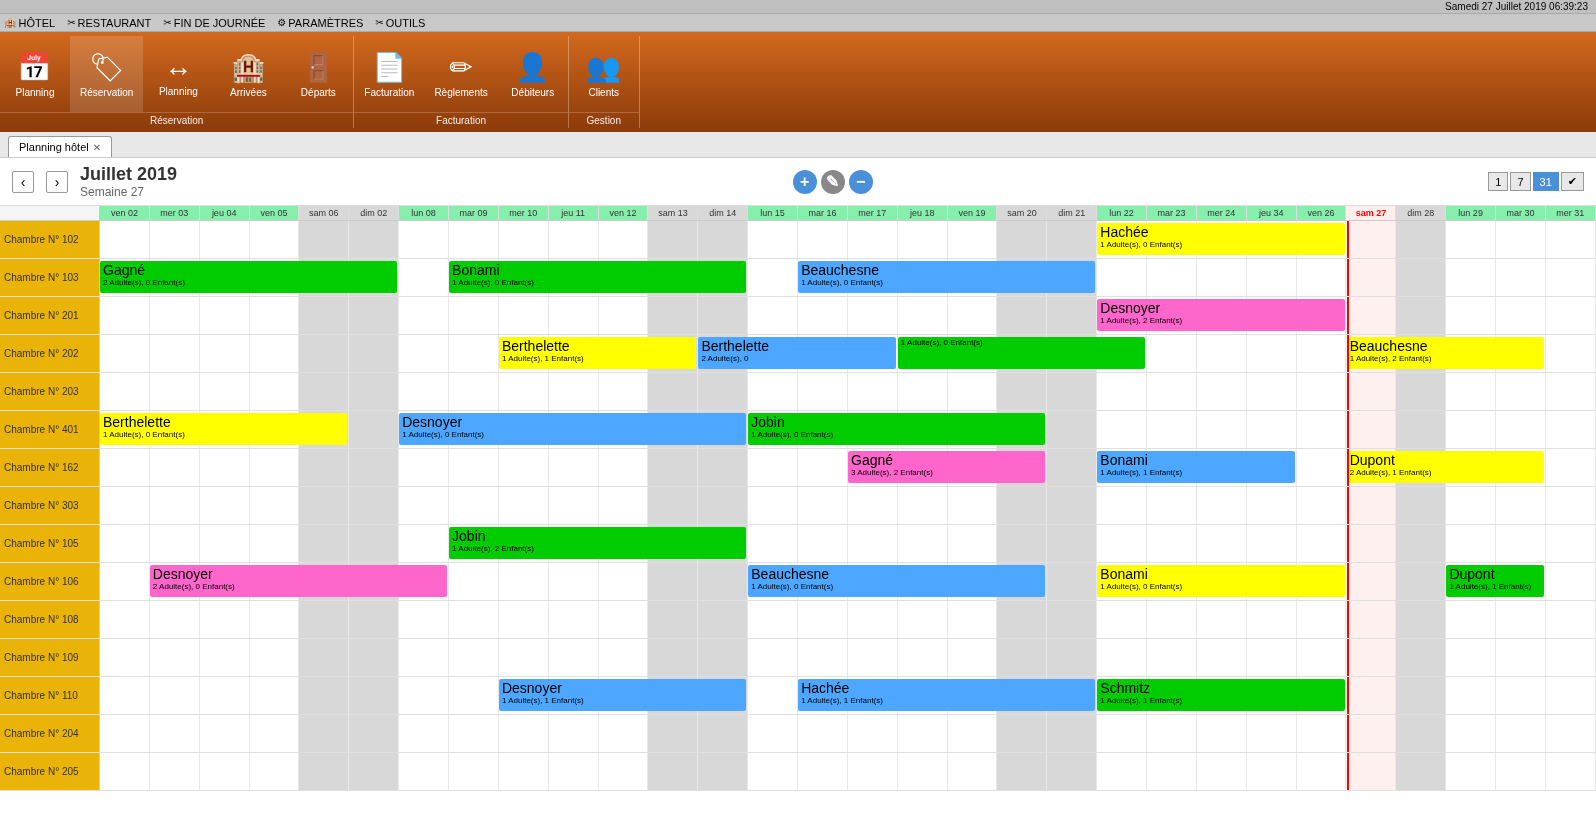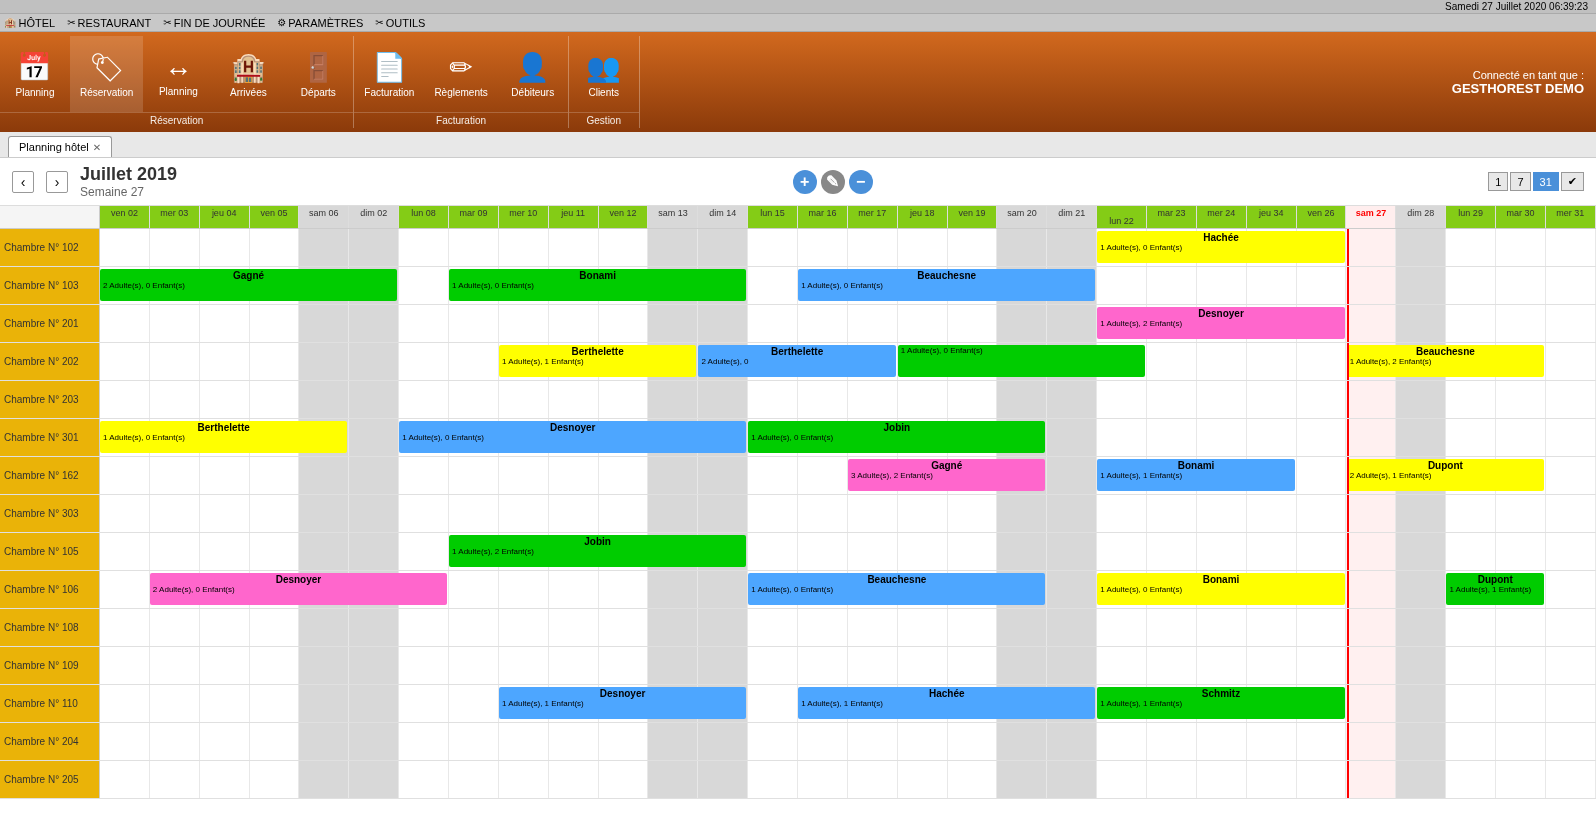--- a/index.html
+++ b/index.html
@@ -188,21 +188,21 @@
       background: #f5f5f5;
     }
 
     .day-col-header {
       flex: 1;
       text-align: center;
       font-size: 9px;
       border-right: 1px solid #ddd;
       padding: 2px 1px;
       color: #333;
-      background: #84cc16;
+      background: #86efac;
       min-width: 42px;
     }
 
     .day-col-header.weekend { background: #d8d8d8; }
     .day-col-header.today { background: #ffeeee; color: red; font-weight: bold; }
 
     
     .room-row {
       display: flex;
       border-bottom: 1px solid #e0e0e0;
@@ -243,21 +243,21 @@
       top: 2px;
       height: 32px;
       border-radius: 2px;
       padding: 1px 3px;
       font-size: 9px;
       font-weight: bold;
       overflow: hidden;
       cursor: pointer;
       z-index: 5;
     }
-    .res-block .res-name { font-size: 10px; font-weight: bold; text-align: center; }
+    .res-block .res-name { font-size: 14px; font-weight: normal; }
     .res-block .res-info { font-size: 8px; font-weight: normal; }
 
     .res-green { background: #00cc00; color: #000; }
     .res-blue { background: #4da6ff; color: #000; }
     .res-yellow { background: #ffff00; color: #000; }
     .res-pink { background: #ff66cc; color: #000; }
 
     
     .today-line {
       position: absolute;
@@ -283,21 +283,21 @@
       color: rgba(255,255,255,0.9);
       font-size: 10px;
       padding: 2px 0;
       border-top: 1px solid rgba(255,255,255,0.2);
     }
   </style>
 </head>
 <body>
 
 <div id="topbar">
-  <span>Samedi 27 Juillet 2020 06:39:23</span>
+  <span>Samedi 27 Juillet 2019 06:39:23</span>
 </div>
 
 <div style="background:#c8c8c8; display:flex; align-items:center; height:18px; font-size:11px; border-bottom:1px solid #aaa; padding: 0 4px; gap:12px;">
   <span style="display:flex;align-items:center;gap:2px;cursor:pointer;">
     <span style="font-size:10px;">🏨</span>
     <span>HÔTEL</span>
   </span>
   <span style="display:flex;align-items:center;gap:2px;cursor:pointer;">
     <span style="font-size:10px;">✂</span>
     <span>RESTAURANT</span>
@@ -365,26 +365,20 @@
   <div class="toolbar-section">
     <div class="toolbar-section-items">
       <div class="toolbar-item">
         <div class="icon">👥</div>
         <div class="label">Clients</div>
       </div>
     </div>
     <div class="toolbar-section-name">Gestion</div>
   </div>
 
-  <div id="toolbar-right">
-    <div>
-      <div style="font-size:11px;">Connecté en tant que :</div>
-      <div style="font-size:13px; font-weight:bold;">GESTHOREST DEMO</div>
-    </div>
-  </div>
 </div>
 
 <div id="tabbar">
   <div class="tab active">
     <span>Planning hôtel</span>
     <span class="tab-close">✕</span>
   </div>
 </div>
 
 <div id="planning-header">
@@ -468,21 +462,21 @@
         <div class="day-col-header">
           <span style="display:block;font-size:9px;">ven 19</span>
         </div>
         <div class="day-col-header weekend">
           <span style="display:block;font-size:9px;">sam 20</span>
         </div>
         <div class="day-col-header weekend">
           <span style="display:block;font-size:9px;">dim 21</span>
         </div>
         <div class="day-col-header">
-          <span style="display:block;font-size:9px;margin-top:8px;">lun 22</span>
+          <span style="display:block;font-size:9px;">lun 22</span>
         </div>
         <div class="day-col-header">
           <span style="display:block;font-size:9px;">mar 23</span>
         </div>
         <div class="day-col-header">
           <span style="display:block;font-size:9px;">mer 24</span>
         </div>
         <div class="day-col-header">
           <span style="display:block;font-size:9px;">jeu 34</span>
         </div>
@@ -716,21 +710,21 @@
           <div class="day-cell" style="min-width: 49.8667px; flex: 1 1 0%;"></div>
           <div class="day-cell weekend today-col" style="min-width: 49.8667px; flex: 1 1 0%;"></div>
           <div class="day-cell weekend" style="min-width: 49.8667px; flex: 1 1 0%;"></div>
           <div class="day-cell" style="min-width: 49.8667px; flex: 1 1 0%;"></div>
           <div class="day-cell" style="min-width: 49.8667px; flex: 1 1 0%;"></div>
           <div class="day-cell" style="min-width: 49.8667px; flex: 1 1 0%;"></div>
           <div class="today-line" style="left: 1246.67px;"></div>
         </div>
       </div>
       <div class="room-row">
-        <div class="room-label">Chambre N° 301</div>
+        <div class="room-label">Chambre N° 401</div>
         <div class="room-cells" style="position: relative;">
           <div class="day-cell" style="min-width: 49.8667px; flex: 1 1 0%;"></div>
           <div class="day-cell" style="min-width: 49.8667px; flex: 1 1 0%;"></div>
           <div class="day-cell" style="min-width: 49.8667px; flex: 1 1 0%;"></div>
           <div class="day-cell" style="min-width: 49.8667px; flex: 1 1 0%;"></div>
           <div class="day-cell weekend" style="min-width: 49.8667px; flex: 1 1 0%;"></div>
           <div class="day-cell weekend" style="min-width: 49.8667px; flex: 1 1 0%;"></div>
           <div class="day-cell" style="min-width: 49.8667px; flex: 1 1 0%;"></div>
           <div class="day-cell" style="min-width: 49.8667px; flex: 1 1 0%;"></div>
           <div class="day-cell" style="min-width: 49.8667px; flex: 1 1 0%;"></div>

